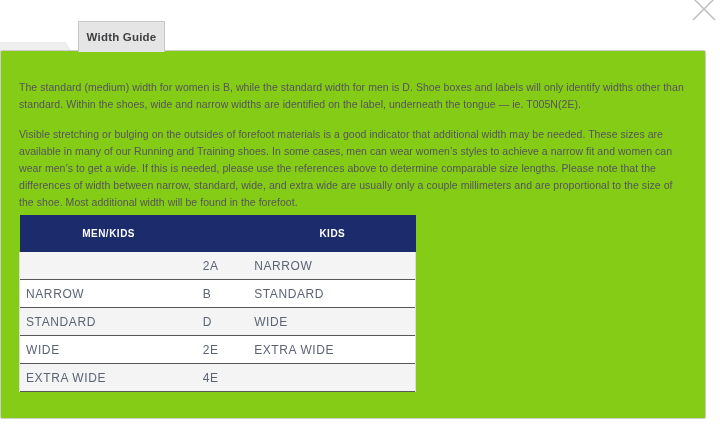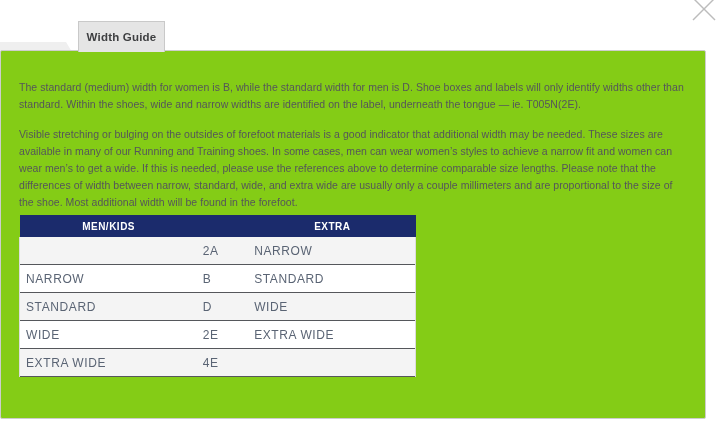--- a/index.html
+++ b/index.html
@@ -44,21 +44,21 @@
     letter-spacing:.05px;margin:0;
   }
   .intro{margin-bottom:13px;}
   .section-body{margin-bottom:4px;}
   
   table.width-table{
     width:397px;border-collapse:collapse;table-layout:fixed;
   }
   .width-table thead th{
     background:var(--navy,#1b2b6c);color:#ffffff;
-    height:22px;font-size:10px;font-weight:bold;letter-spacing:.5px;
+    height:37px;font-size:10px;font-weight:bold;letter-spacing:.5px;
     text-align:center;padding:0;
   }
   .width-table tbody tr{border-bottom:1px solid #55575b;}
   .width-table tbody tr:nth-child(odd){background:var(--stripe,#f4f4f4);}
   .width-table tbody tr:nth-child(even){background:#ffffff;}
   .width-table tbody td{
     height:27px;font-size:12px;letter-spacing:.6px;color:#5a6474;
     padding:0 0 0 5px;text-align:left;
   }
   .width-table tbody td:first-child{border-left:1px solid #dcdcdc;padding-left:6px;}
@@ -91,21 +91,21 @@
     <table class="width-table">
       <colgroup>
         <col style="width:45%">
           <col style="width:13%">
           <col style="width:42%">
       </colgroup>
       <thead>
         <tr>
           <th>MEN/KIDS</th>
           <th></th>
-          <th>EXTRA</th>
+          <th>KIDS</th>
         </tr>
       </thead>
       <tbody>
         <tr>
           <td></td>
           <td>2A</td>
           <td>NARROW</td>
         </tr>
         <tr>
           <td>NARROW</td>

